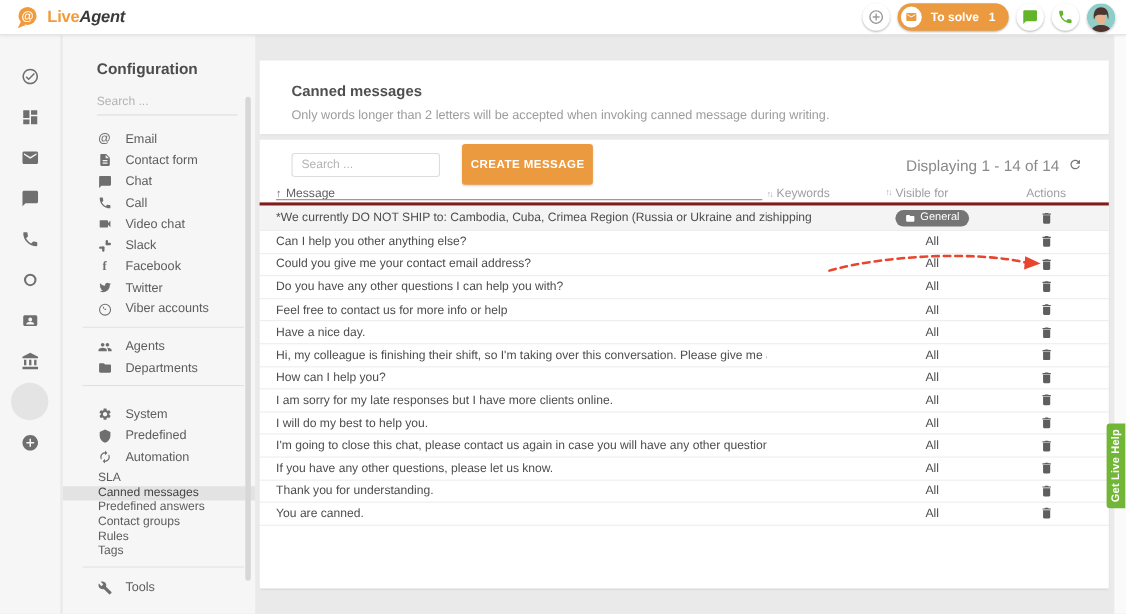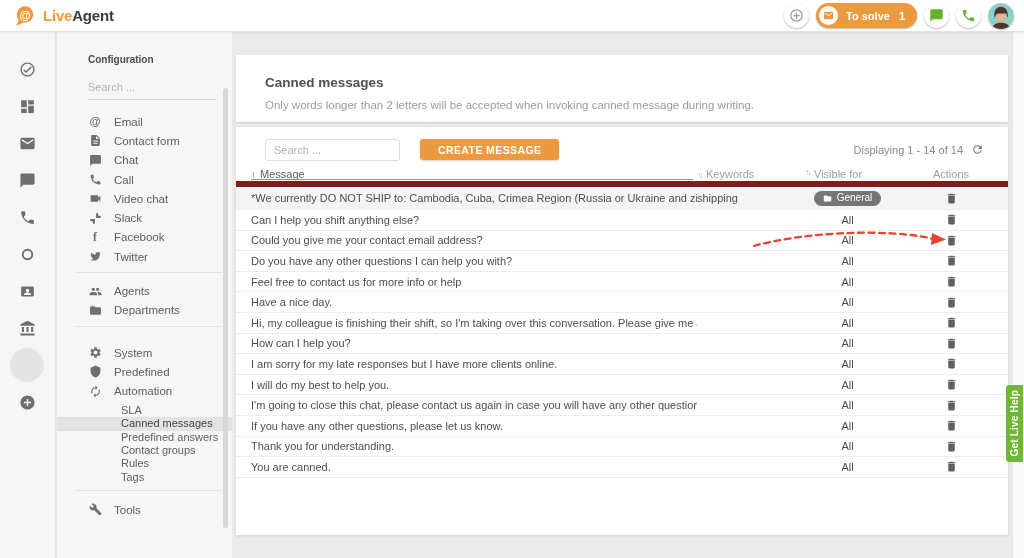--- a/index.html
+++ b/index.html
@@ -7,21 +7,21 @@
        font-family:"Liberation Sans","DejaVu Sans",sans-serif;position:relative;}
   *{box-sizing:border-box;}
   .icn svg{display:block;}
 
   
   .topbar{position:absolute;top:0;left:0;right:0;height:32px;background:#fff;
     border-bottom:1px solid #e2e2e2;box-shadow:0 1px 3px rgba(0,0,0,.07);z-index:50;
     display:flex;align-items:center;justify-content:space-between;padding:0 10px 0 13px;}
   .logo{display:flex;align-items:center;gap:6px;}
   .logo-text{font-size:15px;font-weight:bold;letter-spacing:-.2px;}
-  .logo-live{color:#F2993B;}.logo-agent{color:#3a3a3a;}
+  .logo-live{color:#F2993B;}.logo-agent{color:#3a3a3a;font-style:italic;}
   .top-actions{display:flex;align-items:center;gap:7px;}
   .circle-btn{width:25px;height:25px;border-radius:50%;background:#fff;
     box-shadow:0 1px 2px rgba(0,0,0,.28);display:flex;align-items:center;justify-content:center;
     color:#9a9a9a;cursor:pointer;}
   .circle-btn svg{width:15px;height:15px;}
   .circle-btn.green{color:#63B32B;}
   .to-solve{height:25px;background:#EC9A3F;border-radius:13px;display:flex;align-items:center;
     padding:0 12px 0 3px;box-shadow:0 1px 2px rgba(0,0,0,.28);color:#fff;
     font-size:11px;font-weight:bold;cursor:pointer;}
   .to-solve .mini-circle{width:19px;height:19px;border-radius:50%;background:#fff;
@@ -38,66 +38,66 @@
   .rail-item{width:55px;height:37px;display:flex;align-items:center;justify-content:center;
     color:#6f6f6f;position:relative;cursor:pointer;}
   .rail-item .icn{position:relative;z-index:1;}
   .rail-item svg{width:17px;height:17px;}
   .rail-item.active::before{content:"";position:absolute;width:34px;height:34px;border-radius:50%;
     background:#e4e4e4;left:10px;top:1px;}
 
   
   .sidebar{position:absolute;top:32px;left:57px;width:175px;bottom:0;background:#f6f6f6;
     z-index:4;overflow:hidden;}
-  .side-title{margin:22px 0 0 31px;font-size:10px;font-weight:bold;color:#4c4c4c;}
+  .side-title{margin:22px 0 0 31px;font-size:14px;font-weight:bold;color:#4c4c4c;}
   .side-search{margin:12px 16px 0 31px;border-bottom:1px solid #dcdcdc;}
   .side-search input{border:none;background:transparent;outline:none;font-size:11px;width:100%;
     padding:0 0 6px;color:#666;font-family:inherit;}
   .side-search input::placeholder{color:#b3b3b3;}
   .side-list{margin-top:12px;}
   .side-item{height:19.3px;display:flex;align-items:center;padding-left:31px;gap:12px;
     color:#5d5d5d;font-size:11.5px;cursor:pointer;}
   .side-icon{width:14px;display:flex;justify-content:center;color:#6f6f6f;}
   .side-icon svg{width:13px;height:13px;}
   .txticn{font-size:11.5px;font-weight:bold;color:#6f6f6f;line-height:1;}
   .side-divider{height:1px;background:#e1e1e1;margin:6px 10px 6px 18px;}
   .glist2{margin-top:8px;}
   .glist3{margin-top:16px;}
   .sub-list{margin:3px 0 0;}
-  .side-sub{height:13.4px;line-height:13.4px;padding-left:64px;font-size:11px;color:#5d5d5d;
+  .side-sub{height:13.4px;line-height:13.4px;padding-left:32px;font-size:11px;color:#5d5d5d;
     cursor:pointer;white-space:nowrap;}
   .side-sub.active{background:#e3e3e3;color:#444;}
   .group-tools{margin-top:9px;}
   .side-scrollthumb{position:absolute;right:4px;top:56px;width:5px;height:440px;
     background:#d7d7d7;border-radius:3px;}
 
   
   .main{position:absolute;left:232px;right:0;top:32px;bottom:0;background:#eaeaea;}
   .vscroll{position:absolute;right:0;top:0;bottom:0;width:12px;background:#fafafa;
     border-left:1px solid #e7e7e7;}
   .card{position:absolute;left:4px;width:772px;background:#fff;box-shadow:0 1px 2px rgba(0,0,0,.12);}
   .card1{top:23px;height:67px;}
   .card2{top:95px;height:408px;}
   .page-title{padding:20px 0 0 29px;font-size:13.5px;font-weight:bold;color:#4f4f4f;}
   .page-subtitle{padding:9px 0 0 29px;font-size:11.5px;color:#9c9c9c;}
 
   .toolbar{display:flex;align-items:center;padding:11px 24px 6px 29px;height:40px;}
   .search-input{width:135px;height:22px;border:1px solid #ddd;border-radius:3px;font-size:11px;
     padding:0 8px;color:#666;outline:none;font-family:inherit;}
   .search-input::placeholder{color:#b3b3b3;}
-  .create-btn{margin-left:20px;height:21px;background:#EC9A3F;color:#fff;border:none;
-    border-radius:3px;font-size:10.5px;font-weight:bold;letter-spacing:.4px;padding:0 18px;
+  .create-btn{margin-left:20px;height:37px;background:#EC9A3F;color:#fff;border:none;
+    border-radius:3px;font-size:10.5px;font-weight:bold;letter-spacing:.4px;padding:0 8px;
     box-shadow:0 1px 2px rgba(0,0,0,.18);cursor:pointer;font-family:inherit;}
   .toolbar-spacer{flex:1;}
-  .displaying{font-size:11px;color:#8a8a8a;display:flex;align-items:center;gap:8px;padding-left:32px;}
+  .displaying{font-size:14px;color:#8a8a8a;display:flex;align-items:center;gap:8px;padding-left:32px;}
   .refresh-btn{color:#777;background:none;border:none;padding:0;cursor:pointer;display:flex;}
   .refresh-btn svg{width:13px;height:13px;}
 
   .tablewrap{position:relative;}
-  .thead{display:flex;align-items:center;height:20px;border-bottom:6px solid #7f1d1d;
+  .thead{display:flex;align-items:center;height:20px;border-bottom:3px solid #7f1d1d;
     font-size:11px;color:#9e9e9e;}
   .col-msg{flex:1;padding-left:15px;position:relative;white-space:nowrap;overflow:hidden;}
   .col-kw{width:78px;}
   .col-vis{width:145px;display:flex;justify-content:center;}
   .col-act{width:88px;display:flex;justify-content:center;padding-right:26px;}
   .thead .col-msg{color:#5f5f5f;}
   .thead .col-msg::after{content:"";position:absolute;left:15px;right:4px;bottom:-2px;height:3px;
     background:#8f8f8f;}
   .thead .col-vis{justify-content:flex-start;padding-left:30px;}
   .sort-up{font-size:10px;margin-right:4px;color:#666;}
@@ -310,20 +310,29 @@
           <span>Facebook</span>
         </div>
         <div class="side-item">
           <span class="side-icon icn">
             <svg viewBox="0 0 24 24" fill="currentColor">
               <path d="M22 5.8c-.7.3-1.5.5-2.3.6.8-.5 1.4-1.3 1.7-2.2-.8.5-1.6.8-2.5 1-.7-.8-1.8-1.3-2.9-1.3-2.2 0-4 1.8-4 4 0 .3 0 .6.1.9-3.3-.2-6.3-1.8-8.3-4.2-.3.6-.5 1.3-.5 2 0 1.4.7 2.6 1.8 3.3-.7 0-1.3-.2-1.8-.5v.1c0 1.9 1.4 3.5 3.2 3.9-.3.1-.7.1-1.1.1-.3 0-.5 0-.8-.1.5 1.6 2 2.8 3.7 2.8-1.4 1.1-3.1 1.7-5 1.7-.3 0-.6 0-1-.1 1.8 1.2 3.9 1.8 6.2 1.8 7.4 0 11.5-6.1 11.5-11.5v-.5c.8-.6 1.5-1.3 2-2.1z"></path>
             </svg>
           </span>
           <span>Twitter</span>
         </div>
+        <div class="side-item">
+          <span class="side-icon icn">
+            <svg viewBox="0 0 24 24" fill="currentColor">
+              <circle cx="12" cy="12" r="9.2" fill="none" stroke="currentColor" stroke-width="1.8"></circle>
+              <path d="M9.3 8.4c.6.9 1.4 1.7 2.3 2.3l.8-.8c.1-.1.3-.1.4-.1.4.1.8.2 1.2.2.2 0 .4.2.4.4v1.6c0 .2-.2.4-.4.4-3.7 0-6.7-3-6.7-6.7 0-.2.2-.4.4-.4h1.6c.2 0 .4.2.4.4 0 .4.1.8.2 1.2 0 .1 0 .3-.1.4l-.5 1.1z" transform="translate(2.5 2.8) scale(0.79)"></path>
+            </svg>
+          </span>
+          <span>Viber accounts</span>
+        </div>
       </div>
       <div class="side-divider"></div>
       <div class="side-list glist2">
         <div class="side-item">
           <span class="side-icon icn">
             <svg viewBox="0 0 24 24" fill="currentColor">
               <path d="M16 11c1.66 0 2.99-1.34 2.99-3S17.66 5 16 5c-1.66 0-3 1.34-3 3s1.34 3 3 3zm-8 0c1.66 0 2.99-1.34 2.99-3S9.66 5 8 5C6.34 5 5 6.34 5 8s1.34 3 3 3zm0 2c-2.33 0-7 1.17-7 3.5V19h14v-2.5c0-2.33-4.67-3.5-7-3.5zm8 0c-.29 0-.62.02-.97.05 1.16.84 1.97 1.97 1.97 3.45V19h6v-2.5c0-2.33-4.67-3.5-7-3.5z"></path>
             </svg>
           </span>
           <span>Agents</span>
@@ -442,21 +451,21 @@
               <button class="trash-btn">
                 <span class="icn">
                   <svg viewBox="0 0 24 24" fill="currentColor">
                     <path d="M6 19c0 1.1.9 2 2 2h8c1.1 0 2-.9 2-2V7H6v12zM19 4h-3.5l-1-1h-5l-1 1H5v2h14V4z"></path>
                   </svg>
                 </span>
               </button>
             </div>
           </div>
           <div class="trow">
-            <div class="col-msg">Can I help you shift anything else?</div>
+            <div class="col-msg">Can I help you other anything else?</div>
             <div class="col-kw"></div>
             <div class="col-vis">
               <span>All</span>
             </div>
             <div class="col-act">
               <button class="trash-btn">
                 <span class="icn">
                   <svg viewBox="0 0 24 24" fill="currentColor">
                     <path d="M6 19c0 1.1.9 2 2 2h8c1.1 0 2-.9 2-2V7H6v12zM19 4h-3.5l-1-1h-5l-1 1H5v2h14V4z"></path>
                   </svg>

